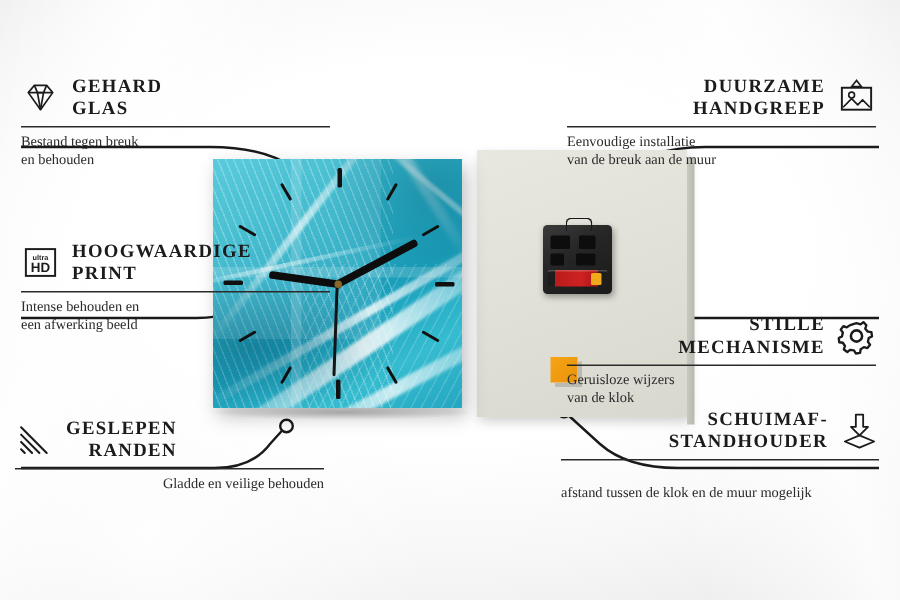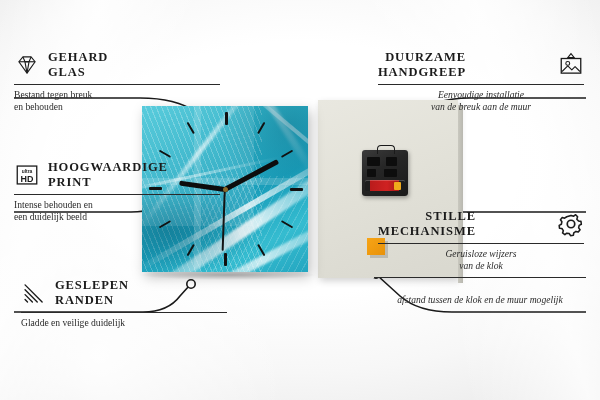--- a/index.html
+++ b/index.html
@@ -19,39 +19,39 @@
     background:linear-gradient(90deg,rgba(255,255,255,0) 0%,rgba(255,255,255,.85) 50%,rgba(255,255,255,0) 100%);}
   .sheen.b{left:420px;top:-140px;width:230px;height:700px;transform:rotate(-16deg);
     background:linear-gradient(90deg,rgba(255,255,255,0) 0%,rgba(255,255,255,.8) 50%,rgba(255,255,255,0) 100%);}
   .sheen.c{left:-30px;top:230px;width:320px;height:320px;
     background:radial-gradient(ellipse at 40% 40%, rgba(255,255,255,.9) 0%, rgba(255,255,255,0) 70%);}
 
   
   .feature{position:absolute;width:206px;}
   .feature .head{display:flex;align-items:center;gap:8px;}
   .feature.left .head{justify-content:flex-start;}
-  .feature.right .head{justify-content:space-between;}
+  .feature.right .head{justify-content:flex-end;}
   .ttl{
     font-family:"Liberation Serif", serif;
     font-weight:700;font-size:12.5px;letter-spacing:.9px;color:#1b1b1b;
     line-height:14.5px;text-transform:uppercase;
   }
   .feature.right .ttl{text-align:right;}
   .rule{height:1px;background:#2a2a2a;margin:5px 0 4px 0;width:100%;}
   .desc{
     font-family:"Liberation Serif", serif;
     font-size:9.6px;line-height:12px;color:#2b2b2b;
   }
-  .feature.right .desc{text-align:center;font-style:italic;}
+  .feature.right .desc{text-align:left;}
   .ico{width:26px;height:26px;flex:0 0 26px;display:block;}
 
   
   #f-gehard{left:14px;top:50px;}
   #f-print{left:14px;top:160px;}
-  #f-randen{left:21px;top:278px;}
+  #f-randen{left:10px;top:278px;text-align:right;}
   #f-handgreep{left:378px;top:50px;}
   #f-mechanisme{left:378px;top:162px;margin-top:47px;}
   #f-standhouder{left:374px;top:272px;width:212px;}
 
   
   #lines{position:absolute;left:0;top:0;width:600px;height:400px;}
 
   
   #product{position:absolute;left:120px;top:88px;width:340px;height:210px;}
 
@@ -255,42 +255,42 @@
         <text x="16" y="24" text-anchor="middle" font-family="Liberation Sans, sans-serif" font-size="11" font-weight="700" fill="#1b1b1b">HD</text>
       </svg>
       <div class="ttl">
         <span>HOOGWAARDIGE</span><br>
         <span>PRINT</span>
       </div>
     </div>
     <div class="rule"></div>
     <div class="desc">
       <span>Intense behouden en</span><br>
-      <span>een duidelijk beeld</span>
+      <span>een afwerking beeld</span>
     </div>
   </div>
 
   <div class="feature left" id="f-randen">
     <div class="head">
       <svg class="ico" viewBox="0 0 32 32">
         <g stroke="#1b1b1b" stroke-width="1.7" stroke-linecap="round">
           <path d="M5 6 L26 27"></path>
             <path d="M5 12 L20 27"></path>
             <path d="M5 18 L14 27"></path>
             <path d="M5 24 L8 27"></path>
         </g>
       </svg>
       <div class="ttl">
         <span>GESLEPEN</span><br>
         <span>RANDEN</span>
       </div>
     </div>
     <div class="rule"></div>
     <div class="desc">
-      <span>Gladde en veilige duidelijk</span>
+      <span>Gladde en veilige behouden</span>
     </div>
   </div>
 
   <div class="feature right" id="f-handgreep">
     <div class="head">
       <div class="ttl">
         <span>DUURZAME</span><br>
         <span>HANDGREEP</span>
       </div>
       <svg class="ico" viewBox="0 0 32 32">
@@ -321,20 +321,30 @@
       </svg>
     </div>
     <div class="rule"></div>
     <div class="desc">
       <span>Geruisloze wijzers</span><br>
       <span>van de klok</span>
     </div>
   </div>
 
   <div class="feature right" id="f-standhouder">
+    <div class="head">
+      <div class="ttl">
+        <span>SCHUIMAF-</span><br>
+        <span>STANDHOUDER</span>
+      </div>
+      <svg class="ico" viewBox="0 0 32 32">
+        <path d="M13 3 H19 V13 H23 L16 20 L9 13 H13 Z" fill="none" stroke="#1b1b1b" stroke-width="1.5" stroke-linejoin="round"></path>
+        <path d="M16 20 L28 25 L16 30 L4 25 Z" fill="none" stroke="#1b1b1b" stroke-width="1.5" stroke-linejoin="round"></path>
+      </svg>
+    </div>
     <div class="rule"></div>
     <div class="desc">
       <br>
       <span>afstand tussen de klok en de muur mogelijk</span>
     </div>
   </div>
 
 </div>
 
 </body></html>

